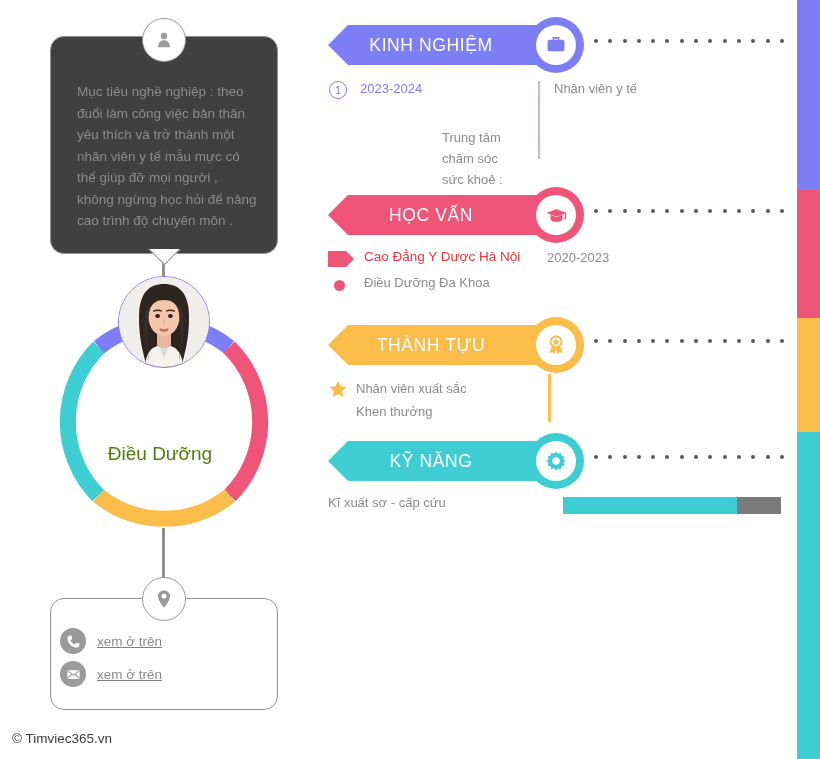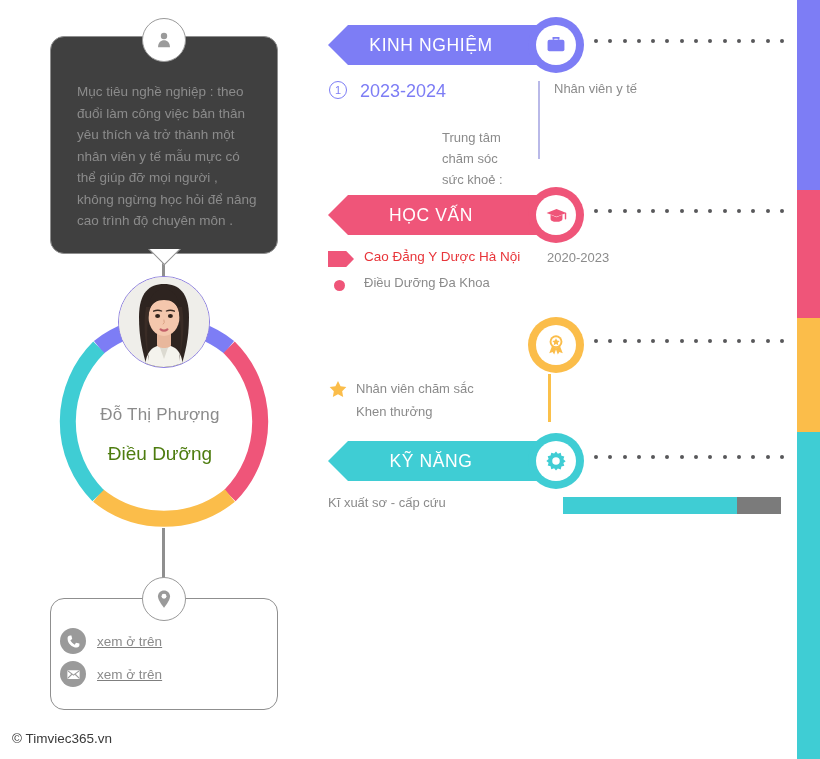--- a/index.html
+++ b/index.html
@@ -206,21 +206,21 @@
   .exp-row { position: absolute; left: 0; top: 62px; width: 477px; }
   .exp-num {
     position: absolute; left: 9px; top: 2px;
     width: 18px; height: 18px; border-radius: 50%;
     border: 1.6px solid #7d7df5;
     color: #7d7df5; font-size: 11px;
     display: flex; align-items: center; justify-content: center;
   }
   .exp-date {
     position: absolute; left: 40px; top: 2px;
-    font-size: 18px; color: #7d7df5;
+    font-size: 13px; color: #7d7df5;
   }
   .exp-org {
     position: absolute; left: 122px; top: 2px;
     width: 95px;
     font-size: 13px; color: #8b8b8b; line-height: 21px;
     white-space: pre-line;
     margin-top: 46px;
   }
   .exp-div {
     position: absolute; left: 218px; top: 2px;
@@ -349,21 +349,20 @@
       <ellipse cx="51.4" cy="39" rx="2.5" ry="1.9" fill="#31231c"></ellipse>
 
       <path d="M34.6 34.2 q4 -1.8 8 -0.2" stroke="#3a2a22" stroke-width="1.3" fill="none" stroke-linecap="round"></path>
       <path d="M47.4 34 q4 -1.6 8 0.2" stroke="#3a2a22" stroke-width="1.3" fill="none" stroke-linecap="round"></path>
 
       <path d="M45 43 q1.2 3.2 -0.8 4.2" stroke="#d9a184" stroke-width="1" fill="none" stroke-linecap="round"></path>
       <path d="M41.6 52.4 q3.4 2.6 6.8 0" stroke="#c4616a" stroke-width="2.2" fill="none" stroke-linecap="round"></path>
     </svg>
   </div>
 
-  <div class="profile-name">Đỗ Thị Phượng</div>
   <div class="profile-role">Điều Dưỡng</div>
 
   <div class="contact-box"></div>
   <div class="pin-badge">
     <svg width="22" height="22" viewBox="0 0 24 24" aria-hidden="true">
       <path d="M12 2.6 C8.3 2.6 5.4 5.5 5.4 9.1 C5.4 14 12 21.6 12 21.6 C12 21.6 18.6 14 18.6 9.1 C18.6 5.5 15.7 2.6 12 2.6 Z" fill="#9a9a9a"></path>
       <circle cx="12" cy="9.1" r="2.7" fill="#ffffff"></circle>
     </svg>
   </div>
 
@@ -469,20 +468,24 @@
       <span class="edu-flag" style="background:#ef5579"></span>
       <span class="edu-school" style="color:#e8353a">Cao Đẳng Y Dược Hà Nội</span>
       <span class="edu-years">2020-2023</span>
       <span class="edu-bullet" style="background:#ef5579"></span>
       <span class="edu-major">Điều Dưỡng Đa Khoa</span>
     </div>
   </div>
 
   <div class="section" style="top:317px;">
     <div class="banner">
+      <div class="ribbon">
+        <div class="ribbon-shape" style="background:#fbbd4a"></div>
+        <span class="ribbon-label">THÀNH TỰU</span>
+      </div>
       <div class="badge-circle" style="background:#fbbd4a">
         <span class="badge-inner">
           <svg width="22" height="22" viewBox="0 0 24 24" aria-hidden="true">
             <path d="M7.6 13.4 L4.6 21 L8.3 19.6 L10 22.4 L12.4 15.8 Z" fill="#fbbd4a"></path>
             <path d="M16.4 13.4 L19.4 21 L15.7 19.6 L14 22.4 L11.6 15.8 Z" fill="#fbbd4a"></path>
             <circle cx="12" cy="8.4" r="7" fill="#fbbd4a"></circle>
             <circle cx="12" cy="8.4" r="4.9" fill="#ffffff"></circle>
             <path d="M12 4.6 L13.25 7.1 L16 7.5 L14 9.45 L14.5 12.2 L12 10.9 L9.5 12.2 L10 9.45 L8 7.5 L10.75 7.1 Z" fill="#fbbd4a"></path>
           </svg>
         </span>
@@ -503,21 +506,21 @@
           <i></i>
           <i></i>
         </div>
     </div>
     <div class="ach-row">
       <span class="ach-star">
         <svg width="20" height="20" viewBox="0 0 24 24" aria-hidden="true">
           <path d="M12 2.4 L15.1 8.7 L22 9.7 L17 14.6 L18.2 21.5 L12 18.2 L5.8 21.5 L7 14.6 L2 9.7 L8.9 8.7 Z" fill="#fbbd4a"></path>
         </svg>
       </span>
-      <span class="ach-lines">Nhân viên chăm sắc
+      <span class="ach-lines">Nhân viên xuất sắc
 Khen thưởng</span>
       <span class="ach-div"></span>
     </div>
   </div>
 
   <div class="section" style="top:433px;">
     <div class="banner">
       <div class="ribbon">
         <div class="ribbon-shape" style="background:#3fcdd4"></div>
         <span class="ribbon-label">KỸ NĂNG</span>

